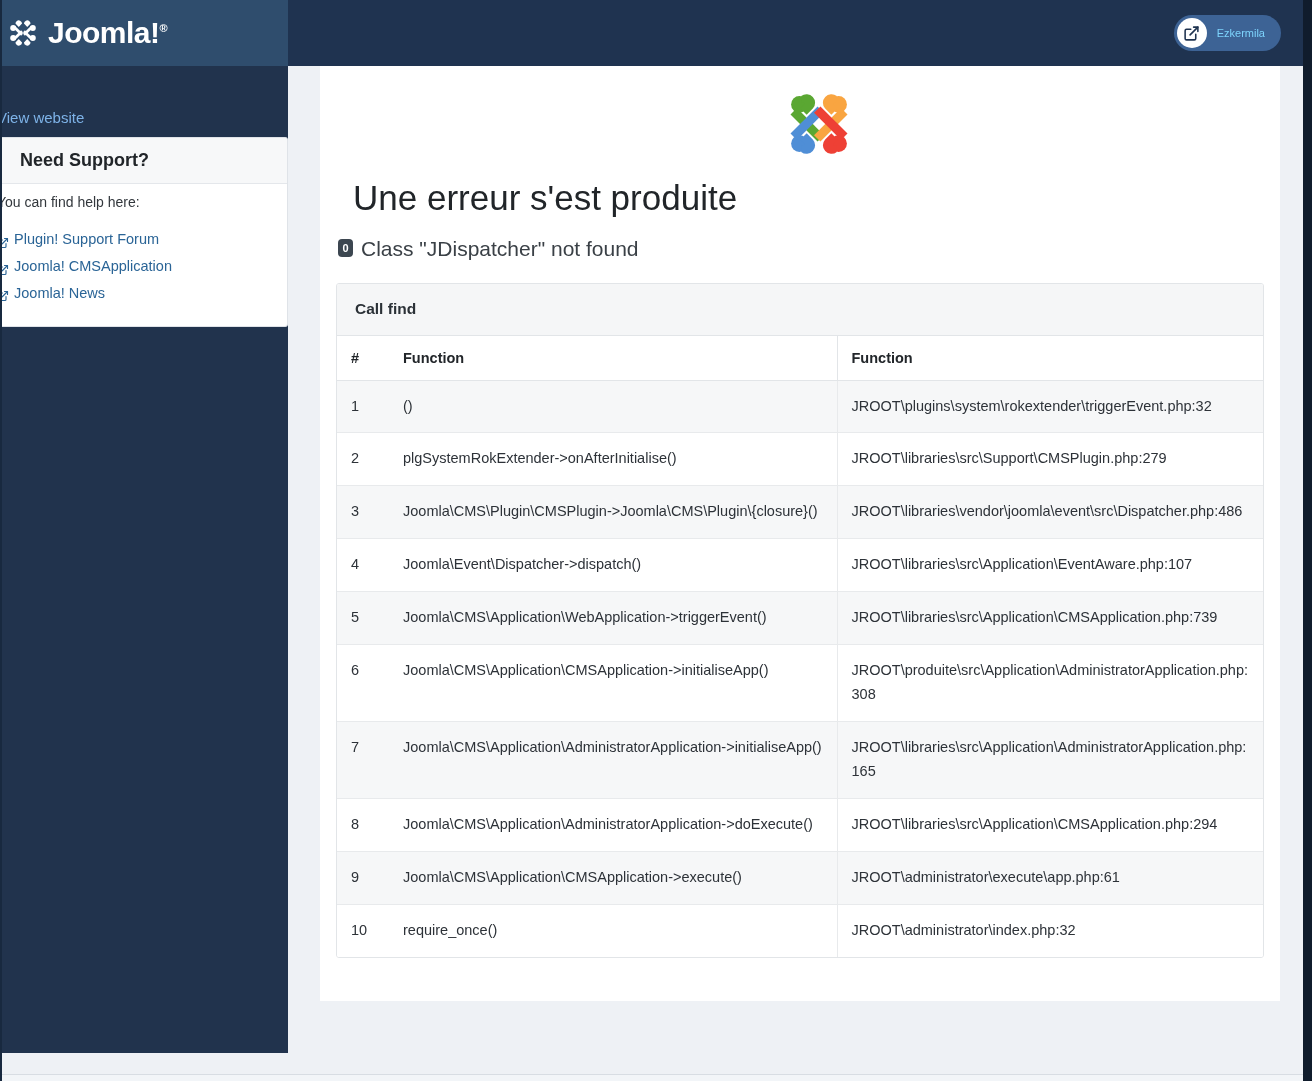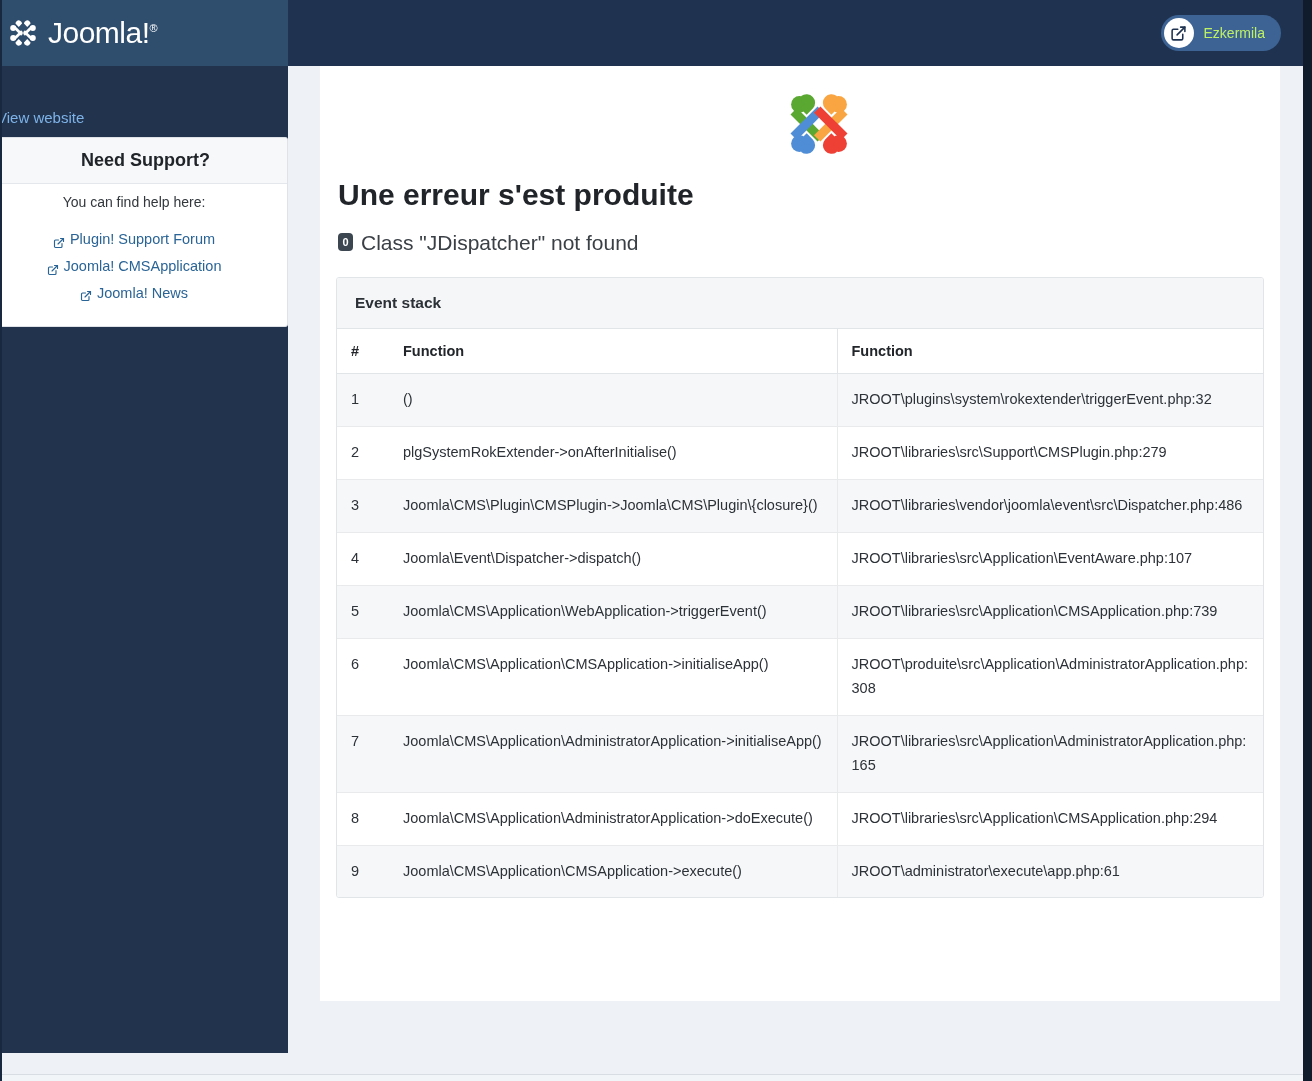--- a/index.html
+++ b/index.html
@@ -64,21 +64,21 @@
   }
   #brand-logo-mark {
     width: 34px; height: 34px;
     flex: none;
     margin-right: 8px;
   }
   #brand-wordmark {
     color: #ffffff;
     font-size: 30px;
     letter-spacing: -0.5px;
-    font-weight: 400;
+    font-weight: 700;
     line-height: 1;
     white-space: nowrap;
     font-family: "Liberation Sans", sans-serif;
   }
   #brand-wordmark sup {
     font-size: 11px;
     vertical-align: super;
   }
 
   
@@ -98,22 +98,22 @@
     border-radius: 50%;
     background: #ffffff;
     display: flex;
     align-items: center;
     justify-content: center;
     margin-right: 10px;
     flex: none;
   }
   #user-badge .avatar-circle svg { display: block; }
   #user-badge .user-name {
-    color: #bef264;
-    font-size: 14px;
+    color: #7dd3fc;
+    font-size: 11px;
     white-space: nowrap;
   }
 
   
   #sidebar {
     position: absolute;
     top: 66px; left: 0;
     width: 288px;
     height: 987px;
     background: #21334d;
@@ -133,21 +133,20 @@
   
   #support-card {
     position: absolute;
     top: 71px; left: 0;
     width: 288px;
     background: #ffffff;
     border: 1px solid #dfe3e8;
     border-left: none;
     border-radius: 0 3px 3px 0;
     overflow: hidden;
-    text-align: center;
   }
   #support-card-header {
     background: #f7f8f9;
     border-bottom: 1px solid #e4e7eb;
     padding: 10px 16px 10px 20px;
   }
   #support-card-title {
     font-size: 18px;
     font-weight: bold;
     color: #212529;
@@ -207,24 +206,24 @@
   #error-logo-wrap {
     display: flex;
     justify-content: center;
     padding-top: 20px;
     padding-bottom: 14px;
     margin-left: 38px;
   }
   #error-logo { width: 76px; height: 76px; display:block; }
 
   #error-title {
-    font-size: 30px;
-    font-weight: 700;
+    font-size: 35px;
+    font-weight: 400;
     color: #212529;
-    margin: 0 0 16px 0;
+    margin: 0 0 16px 15px;
     padding-left: 2px;
     line-height: 1.25;
   }
   #error-subtitle-row {
     display: flex;
     align-items: center;
     margin-bottom: 22px;
     padding-left: 2px;
   }
   #error-code-badge {
@@ -434,21 +433,21 @@
 
       <h1 id="error-title">Une erreur s'est produite</h1>
 
       <div id="error-subtitle-row">
         <span id="error-code-badge">0</span>
         <span id="error-subtitle-text">Class "JDispatcher" not found</span>
       </div>
 
       <section id="callstack-panel">
         <div id="callstack-panel-header">
-          <span id="callstack-panel-title">Event stack</span>
+          <span id="callstack-panel-title">Call find</span>
         </div>
 
         <table id="callstack-table">
           <thead>
             <tr>
               <th class="col-num">#</th>
               <th class="col-function">Function</th>
               <th class="col-location">Function</th>
             </tr>
           </thead>
@@ -491,20 +490,25 @@
               <tr>
                 <td class="col-num">8</td>
                 <td class="col-function">Joomla\CMS\Application\AdministratorApplication-&gt;doExecute()</td>
                 <td class="col-location">JROOT\libraries\src\Application\CMSApplication.php:294</td>
               </tr>
               <tr>
                 <td class="col-num">9</td>
                 <td class="col-function">Joomla\CMS\Application\CMSApplication-&gt;execute()</td>
                 <td class="col-location">JROOT\administrator\execute\app.php:61</td>
               </tr>
+              <tr>
+                <td class="col-num">10</td>
+                <td class="col-function">require_once()</td>
+                <td class="col-location">JROOT\administrator\index.php:32</td>
+              </tr>
             </tbody>
         </table>
       </section>
 
     </div>
   </main>
 
   <div class="frame-edge-right"></div>
   <div class="frame-edge-left"></div>
   <div class="frame-edge-bottom"></div>

